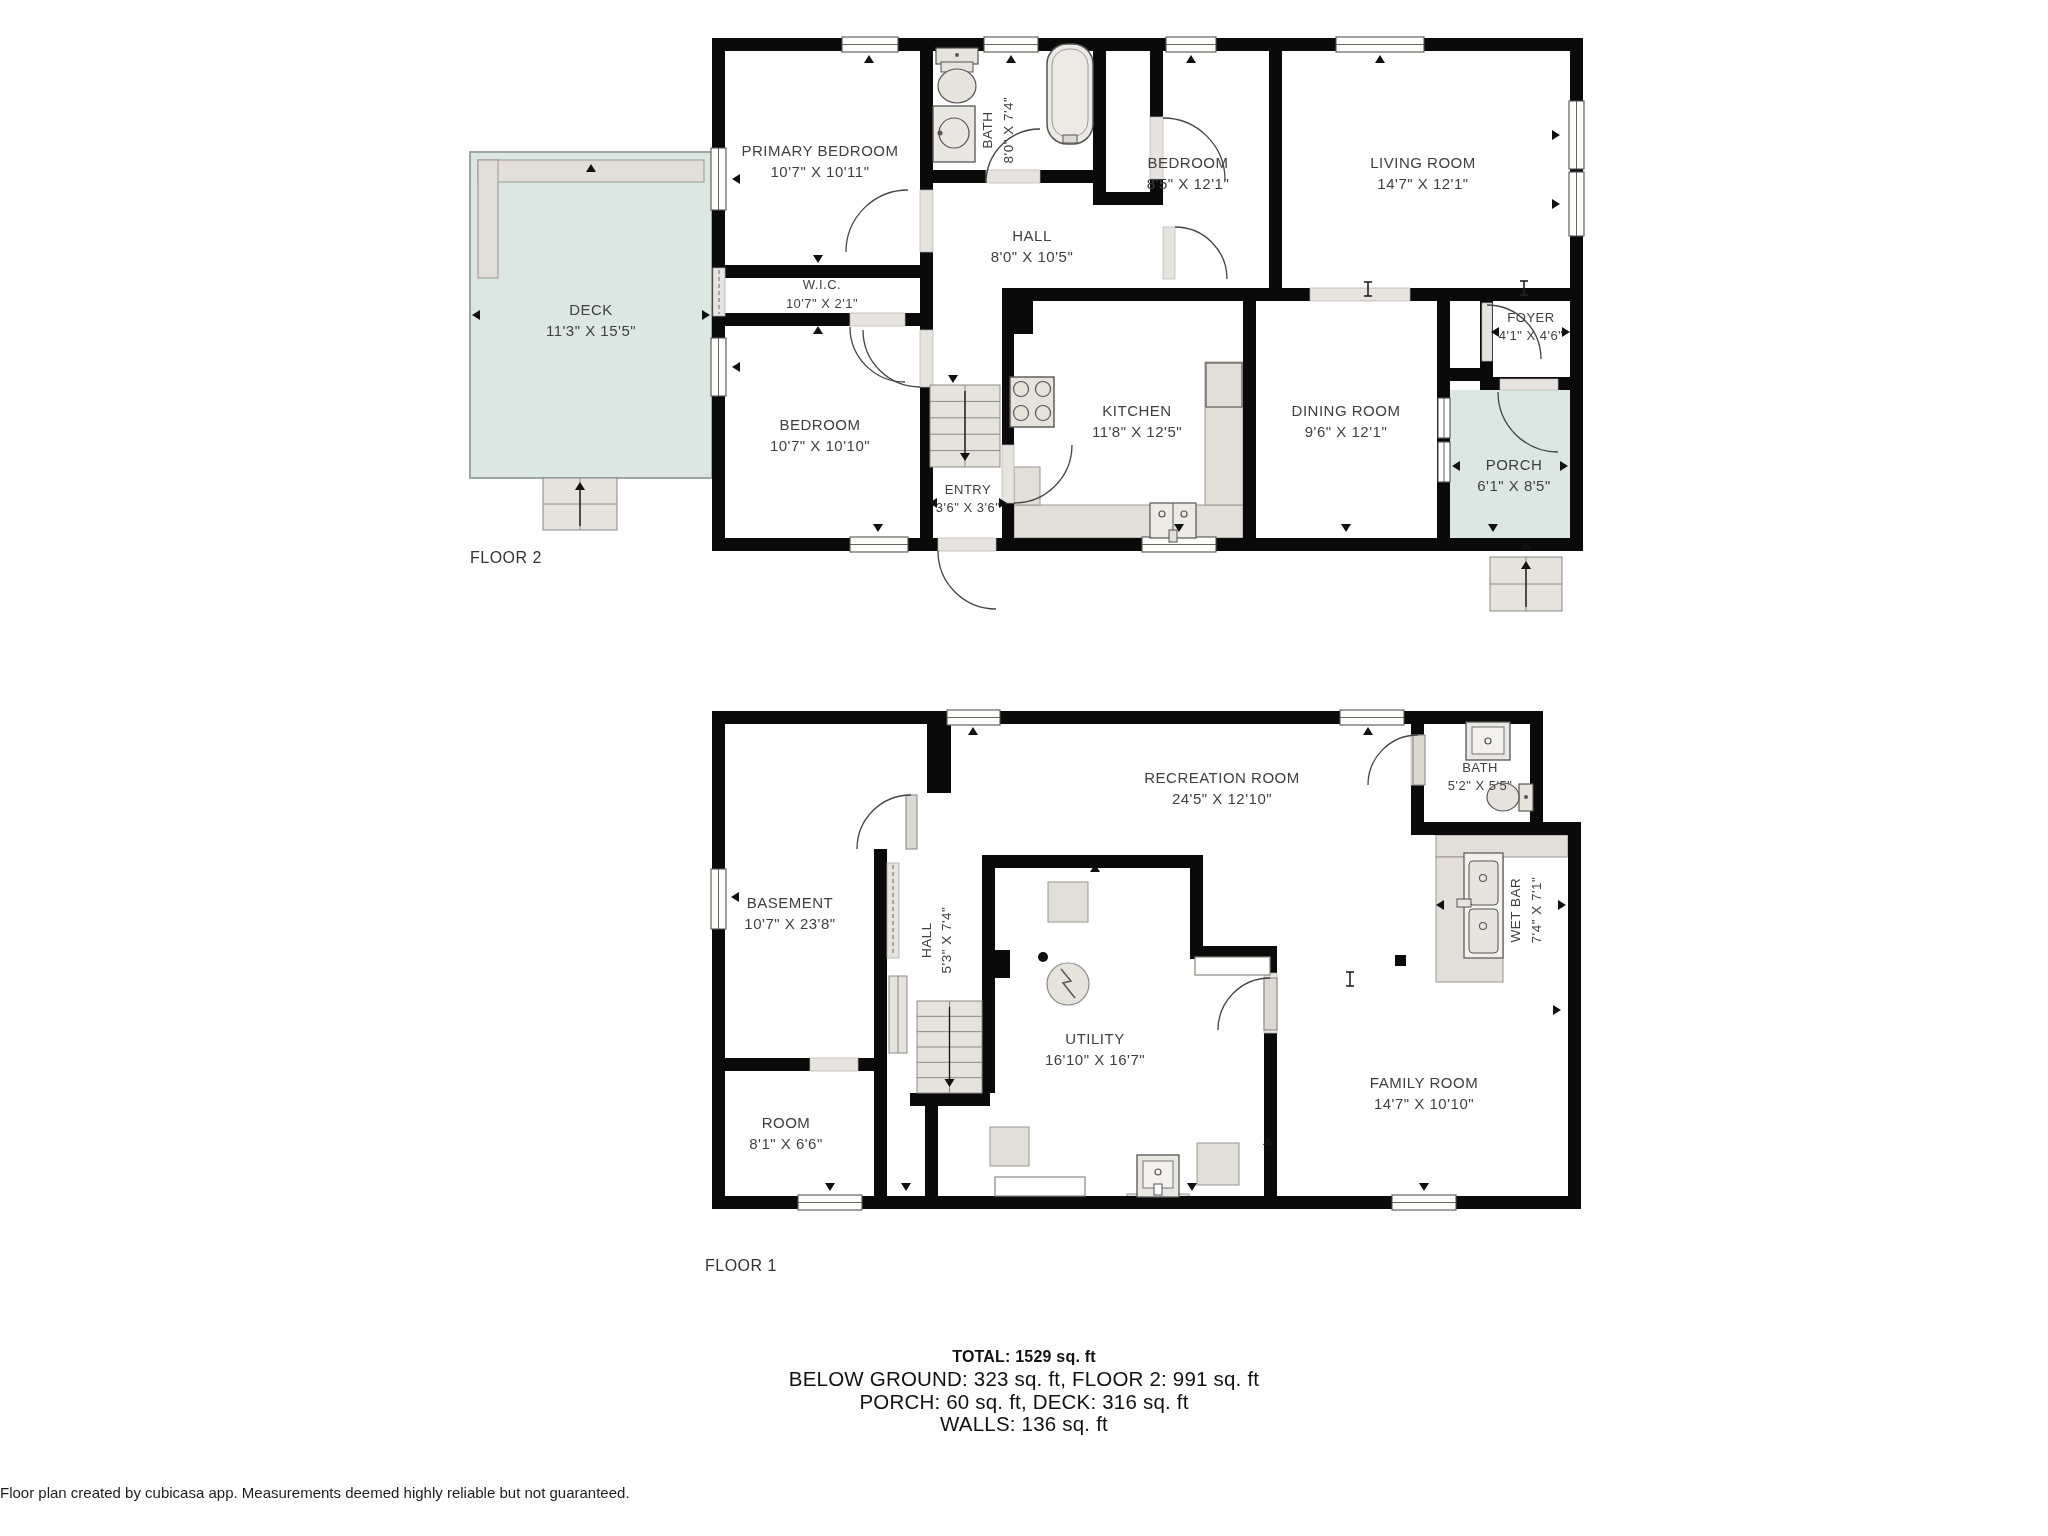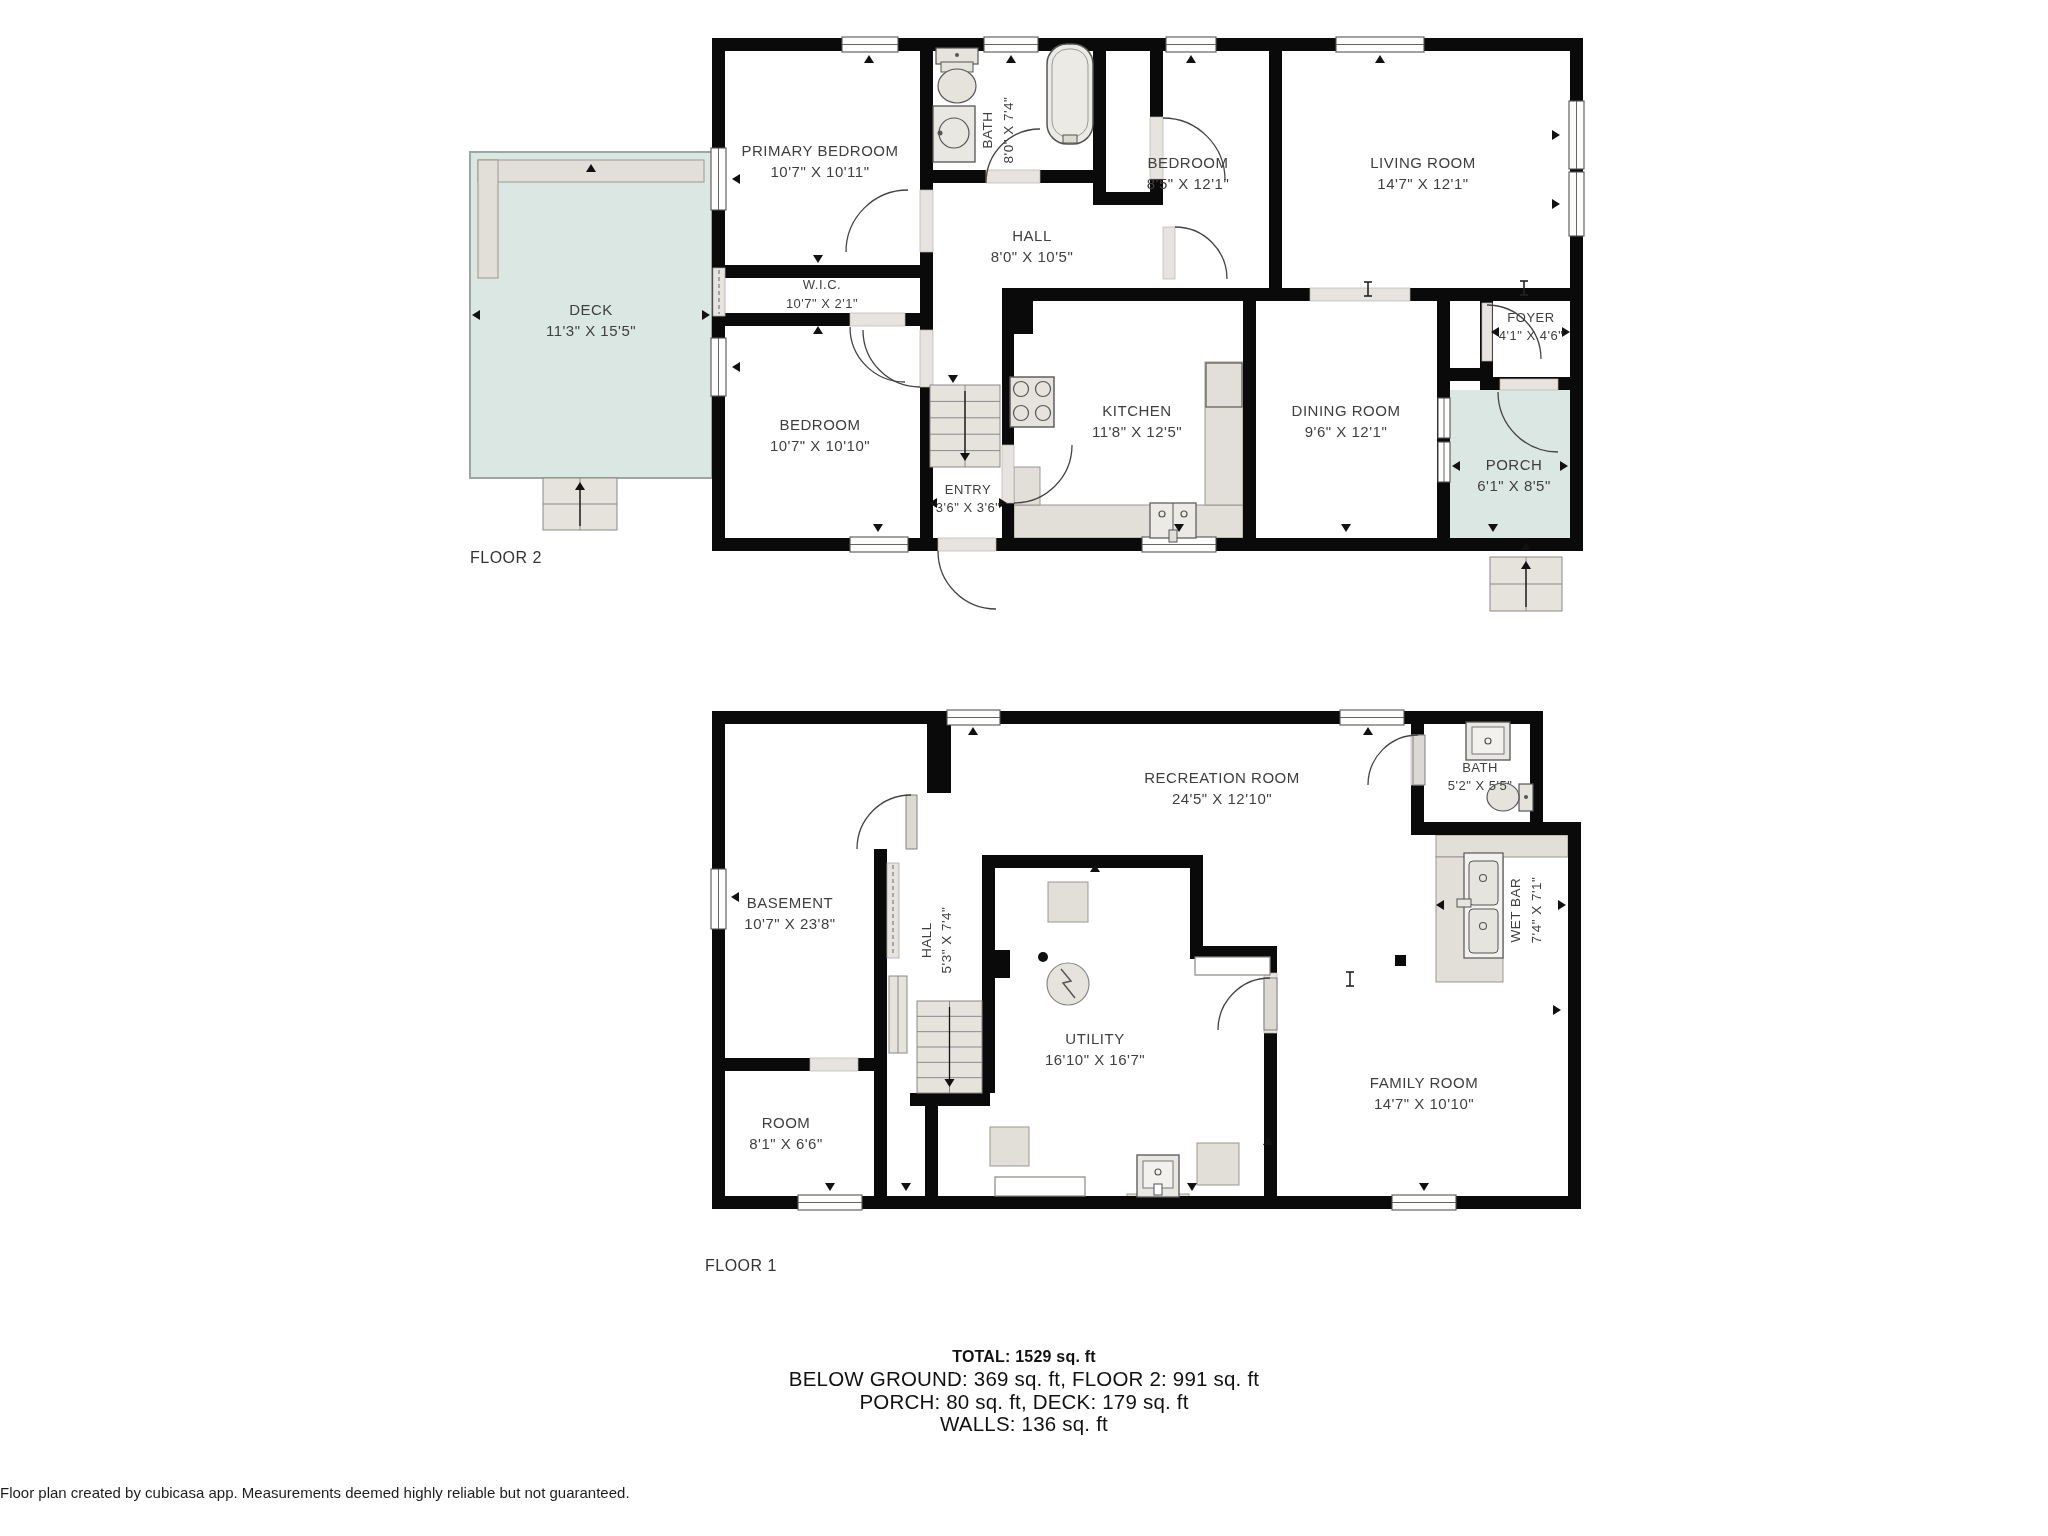--- a/index.html
+++ b/index.html
@@ -301,18 +301,18 @@
       <text x="1095" y="1065" font-size="15" letter-spacing="0.5" fill="#3f3f3f" text-anchor="middle">16'10" X 16'7"</text>
       <text x="1424" y="1088" font-size="15" letter-spacing="0.5" fill="#3f3f3f" text-anchor="middle">FAMILY ROOM</text>
       <text x="1424" y="1109" font-size="15" letter-spacing="0.5" fill="#3f3f3f" text-anchor="middle">14'7" X 10'10"</text>
       <text x="786" y="1128" font-size="15" letter-spacing="0.5" fill="#3f3f3f" text-anchor="middle">ROOM</text>
       <text x="786" y="1149" font-size="15" letter-spacing="0.5" fill="#3f3f3f" text-anchor="middle">8'1" X 6'6"</text>
       <text x="705" y="1271" font-size="16" letter-spacing="0.5" fill="#333333" text-anchor="start">FLOOR 1</text>
     </svg>
 
   <div class="summary">
     <div class="s0">TOTAL: 1529 sq. ft</div>
-    <div>BELOW GROUND: 369 sq. ft, FLOOR 2: 991 sq. ft</div>
-    <div>PORCH: 80 sq. ft, DECK: 179 sq. ft</div>
+    <div>BELOW GROUND: 323 sq. ft, FLOOR 2: 991 sq. ft</div>
+    <div>PORCH: 60 sq. ft, DECK: 316 sq. ft</div>
     <div>WALLS: 136 sq. ft</div>
   </div>
   <div class="footer">Floor plan created by cubicasa app. Measurements deemed highly reliable but not guaranteed.</div>
 </div>
 
 </body></html>

